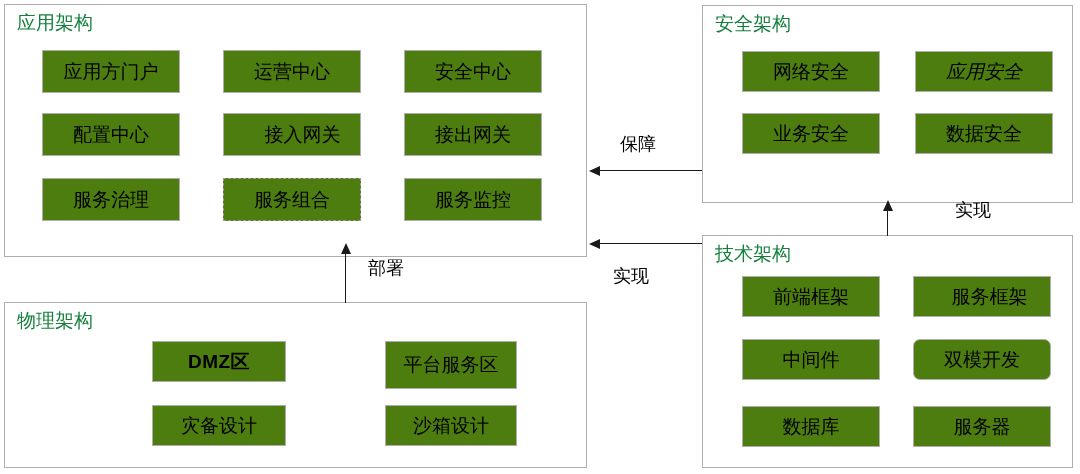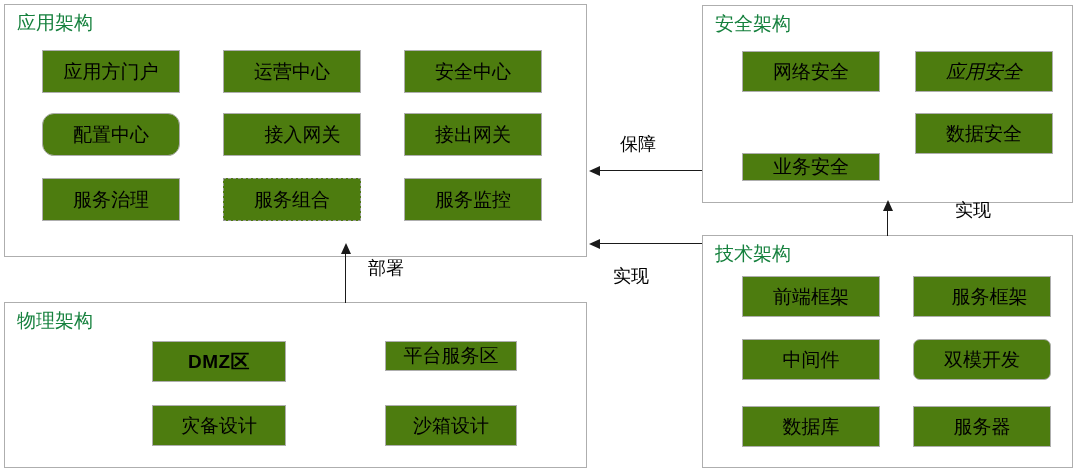--- a/index.html
+++ b/index.html
@@ -87,54 +87,54 @@
 <div id="canvas">
 
   <div class="panel" style="left:4px; top:4px; width:583px; height:253px;">
     <div class="panel-title">应用架构</div>
   </div>
 
   <div class="node" style="left:42px; top:50px; width:138px; height:43px;">应用方门户</div>
   <div class="node" style="left:223px; top:50px; width:138px; height:43px;">运营中心</div>
   <div class="node" style="left:404px; top:50px; width:138px; height:43px;">安全中心</div>
 
-  <div class="node" style="left:42px; top:113px; width:138px; height:43px;border-radius:12px;">配置中心</div>
+  <div class="node" style="left:42px; top:113px; width:138px; height:43px;">配置中心</div>
   <div class="node" style="left:223px; top:113px; width:138px; height:43px;padding-left:21px;">接入网关</div>
   <div class="node" style="left:404px; top:113px; width:138px; height:43px;">接出网关</div>
 
   <div class="node" style="left:42px; top:178px; width:138px; height:43px;">服务治理</div>
   <div class="node dashed" style="left:223px; top:178px; width:138px; height:43px;">服务组合</div>
   <div class="node" style="left:404px; top:178px; width:138px; height:43px;">服务监控</div>
 
   <div class="panel" style="left:702px; top:5px; width:371px; height:198px;">
     <div class="panel-title">安全架构</div>
   </div>
 
   <div class="node" style="left:742px; top:51px; width:138px; height:41px;">网络安全</div>
   <div class="node" style="left:915px; top:51px; width:138px; height:41px;font-style:italic;">应用安全</div>
-  <div class="node" style="left:742px; top:113px; width:138px; height:28px;margin-top:40px;">业务安全</div>
+  <div class="node" style="left:742px; top:113px; width:138px; height:41px;">业务安全</div>
   <div class="node" style="left:915px; top:113px; width:138px; height:41px;">数据安全</div>
 
   <div class="panel" style="left:702px; top:235px; width:371px; height:233px;">
     <div class="panel-title">技术架构</div>
   </div>
 
   <div class="node" style="left:742px; top:276px; width:138px; height:41px;">前端框架</div>
   <div class="node" style="left:913px; top:276px; width:138px; height:41px;padding-left:15px;">服务框架</div>
   <div class="node" style="left:742px; top:339px; width:138px; height:41px;">中间件</div>
   <div class="node" style="left:913px; top:339px; width:138px; height:41px;border-radius:7px;">双模开发</div>
   <div class="node" style="left:742px; top:406px; width:138px; height:41px;">数据库</div>
   <div class="node" style="left:913px; top:406px; width:138px; height:41px;">服务器</div>
 
   <div class="panel" style="left:4px; top:302px; width:583px; height:166px;">
     <div class="panel-title">物理架构</div>
   </div>
 
   <div class="node bold" style="left:152px; top:341px; width:134px; height:41px;">DMZ区</div>
-  <div class="node" style="left:385px; top:341px; width:132px; height:30px;">平台服务区</div>
+  <div class="node" style="left:385px; top:341px; width:132px; height:48px;">平台服务区</div>
   <div class="node" style="left:152px; top:405px; width:134px; height:41px;">灾备设计</div>
   <div class="node" style="left:385px; top:405px; width:132px; height:41px;">沙箱设计</div>
 
   <div class="conn h" style="left:600px; top:170px; width:102px;"></div>
   <div class="arrowhead left" style="left:589px; top:165.5px;"></div>
   <div class="edge-label" style="left:620px; top:134px;">保障</div>
 
   <div class="conn h" style="left:600px; top:243px; width:102px;"></div>
   <div class="arrowhead left" style="left:589px; top:238.5px;"></div>
   <div class="edge-label" style="left:613px; top:266px;">实现</div>

